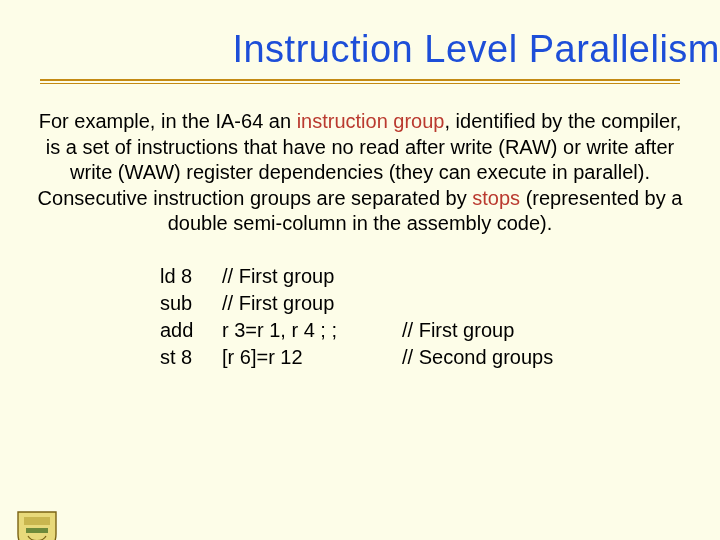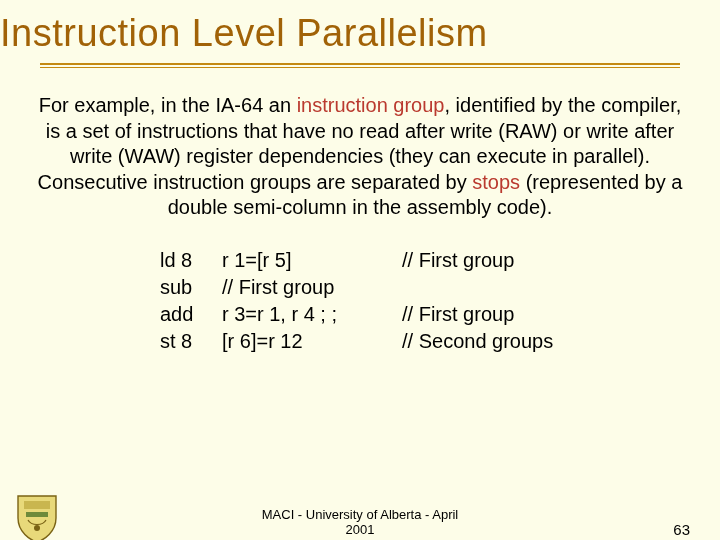--- a/index.html
+++ b/index.html
@@ -13,24 +13,24 @@
     overflow: hidden;
     position: relative;
   }
   .slide {
     width: 720px;
     height: 540px;
     position: relative;
     box-sizing: border-box;
   }
   .title {
-    text-align: left;
+    text-align: right;
     font-size: 38px;
-    margin-top: 12px;
-    color: #a16207;
+    margin-top: 28px;
+    color: #1d4ed8;
     font-weight: normal;
     letter-spacing: 0.5px;
   }
   .rule {
     margin: 8px 40px 0 40px;
     height: 6px;
     position: relative;
   }
   .rule .bar1 {
     position: absolute;
@@ -108,41 +108,39 @@
     <div class="bar2"></div>
   </div>
 
   <div class="body">
     <span>For example, in the IA-64 an </span><span class="em1">instruction group</span><span>, identified by the compiler, is a set of instructions that have no read after write (RAW) or write after write (WAW) register dependencies (they can execute in parallel). Consecutive instruction groups are separated by </span><span class="em2">stops</span><span> (represented by a double semi-column in the assembly code).</span>
   </div>
 
   <div class="code-block">
     <div class="code-row">
       <div class="col-op">ld 8</div>
-      <div class="col-arg">r 1=[r 5]</div>
       <div class="col-cmt">// First group</div>
     </div>
     <div class="code-row">
       <div class="col-op">sub</div>
       <div class="col-cmt">// First group</div>
     </div>
     <div class="code-row">
       <div class="col-op">add</div>
       <div class="col-arg">r 3=r 1, r 4 ; ;</div>
       <div class="col-cmt">// First group</div>
     </div>
     <div class="code-row">
       <div class="col-op">st 8</div>
       <div class="col-arg">[r 6]=r 12</div>
       <div class="col-cmt">// Second groups</div>
     </div>
   </div>
 
   <div class="footer">
-    <div>MACI - University of Alberta - April</div>
     <div>2001</div>
   </div>
 
   <div class="pagenum">63</div>
 
   <svg class="crest" viewBox="0 0 46 52">
     <path d="M4 4 h38 v22 c0 14 -12 22 -19 24 c-7 -2 -19 -10 -19 -24 z" fill="#e8d97a" stroke="#7a6315" stroke-width="1.4"></path>
     <rect x="10" y="9" width="26" height="8" fill="#c9b64f"></rect>
     <rect x="12" y="20" width="22" height="5" fill="#6e8a3a"></rect>
     <path d="M14 28 c3 6 15 6 18 0" stroke="#7a6315" stroke-width="1.2" fill="none"></path>

